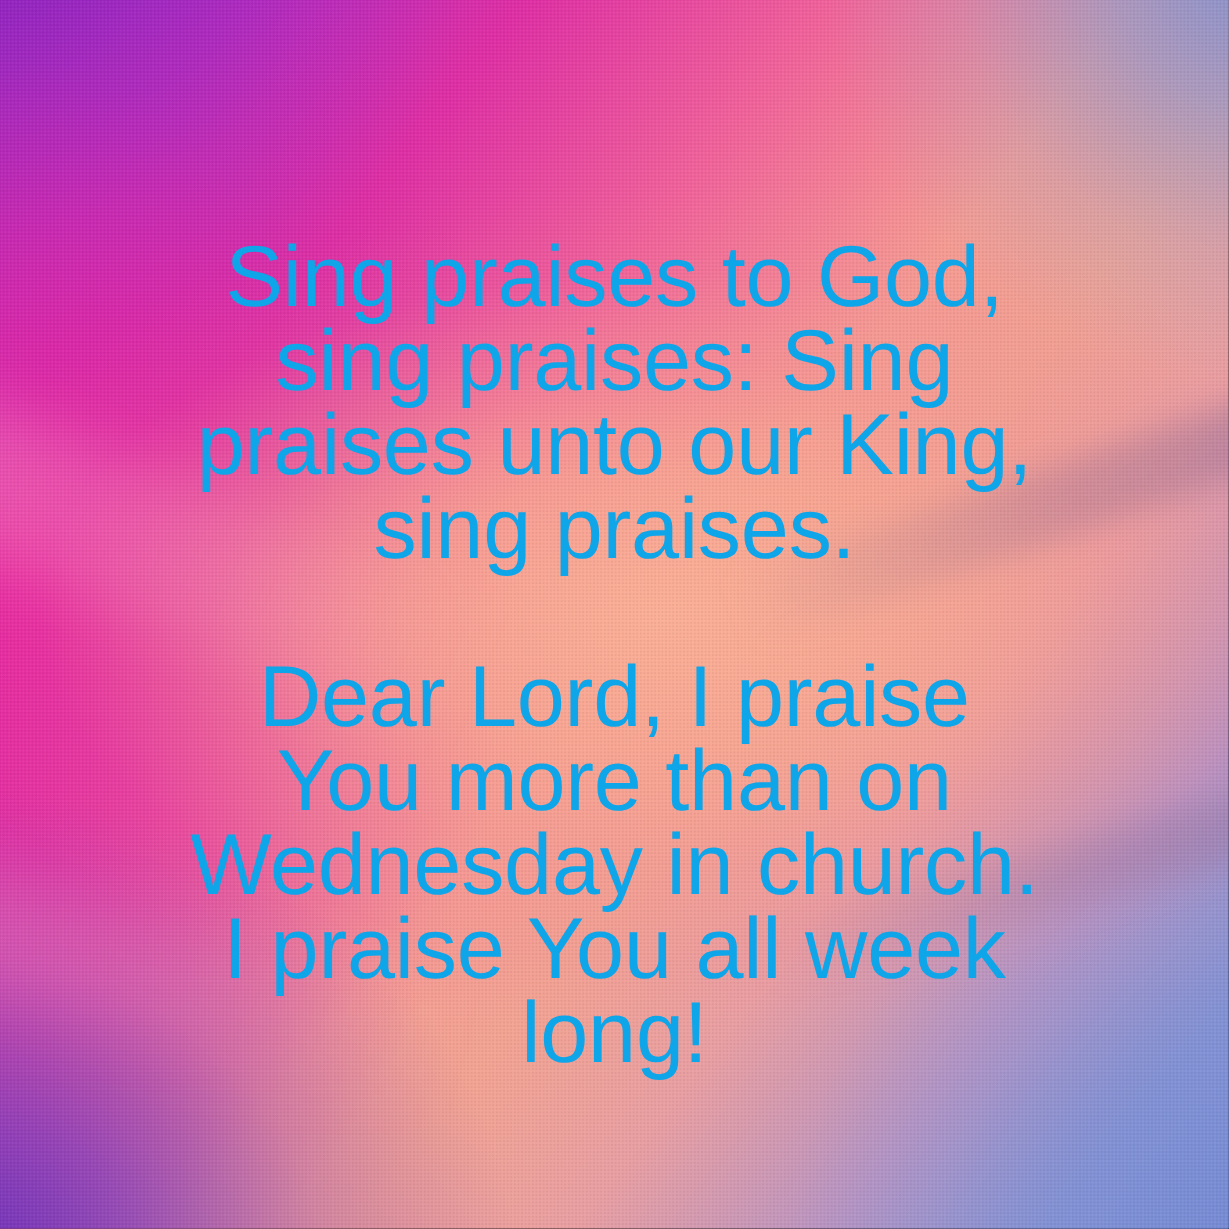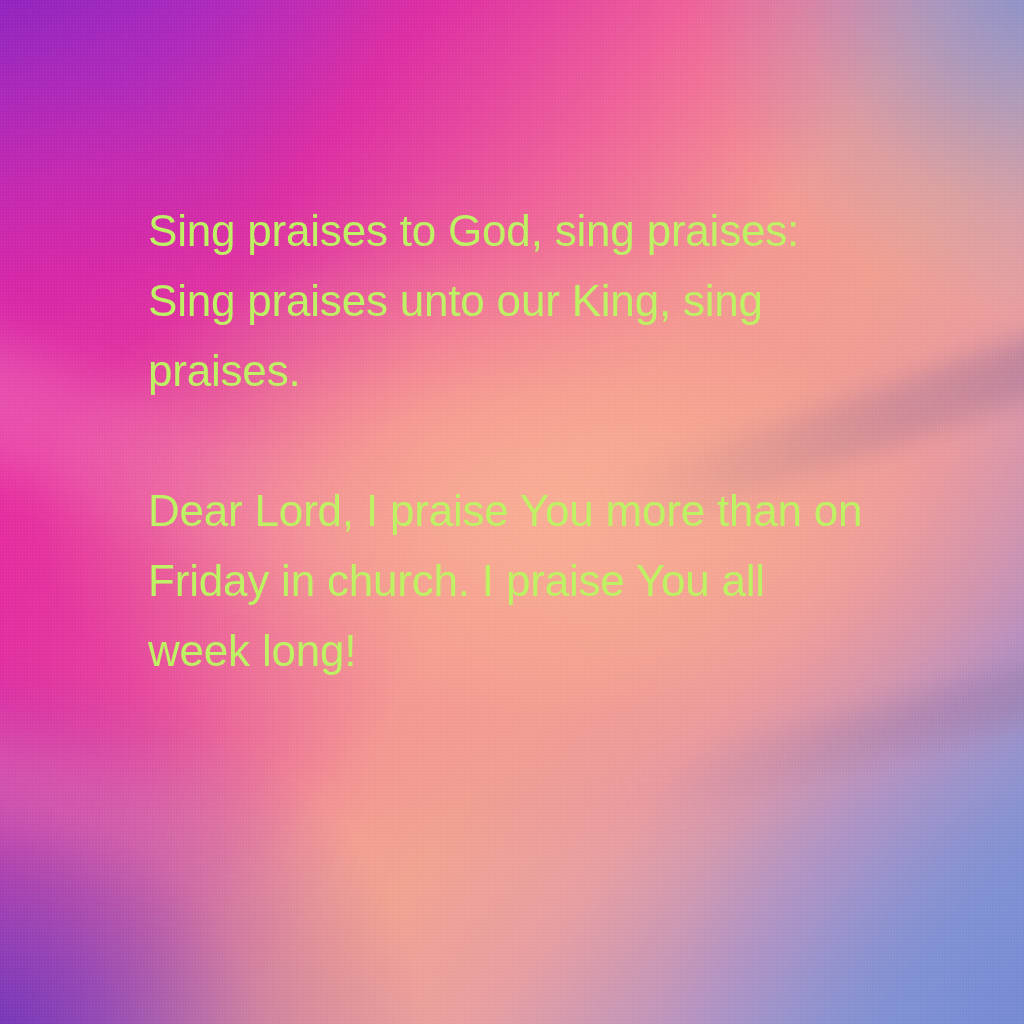--- a/index.html
+++ b/index.html
@@ -174,23 +174,23 @@
     background-size: 3px 3px, 3px 3px;
     background-position: 0 0, 1.5px 1.5px;
   }
 
   
   .quote-block {
     position: absolute;
     left: 0;
     right: 0;
     top: 196px;
-    text-align: left;
-    color: #bef264;
-    font-size: 44px;
+    text-align: center;
+    color: #0ea5e9;
+    font-size: 72px;
     line-height: 70px;
     font-weight: 400;
     letter-spacing: -0.2px;
     -webkit-font-smoothing: antialiased;
   }
   .quote-block .para {
     margin: 0;
     padding: 0 148px;
   }
   .quote-block .spacer {
@@ -219,17 +219,17 @@
   <div class="ray ray-lower-right"></div>
 
   <div class="bg-layer bg-noise"></div>
 
   <div class="quote-block">
 
     <p class="para"><span>Sing praises to God, sing praises: Sing praises unto our King, sing praises.</span><br></p>
 
     <div class="spacer"></div>
 
-    <p class="para"><span>Dear Lord, I praise You more than on Friday in church. I praise You all week long!</span></p>
+    <p class="para"><span>Dear Lord, I praise You more than on Wednesday in church. I praise You all week long!</span></p>
 
   </div>
 
 </div>
 
 </body></html>

